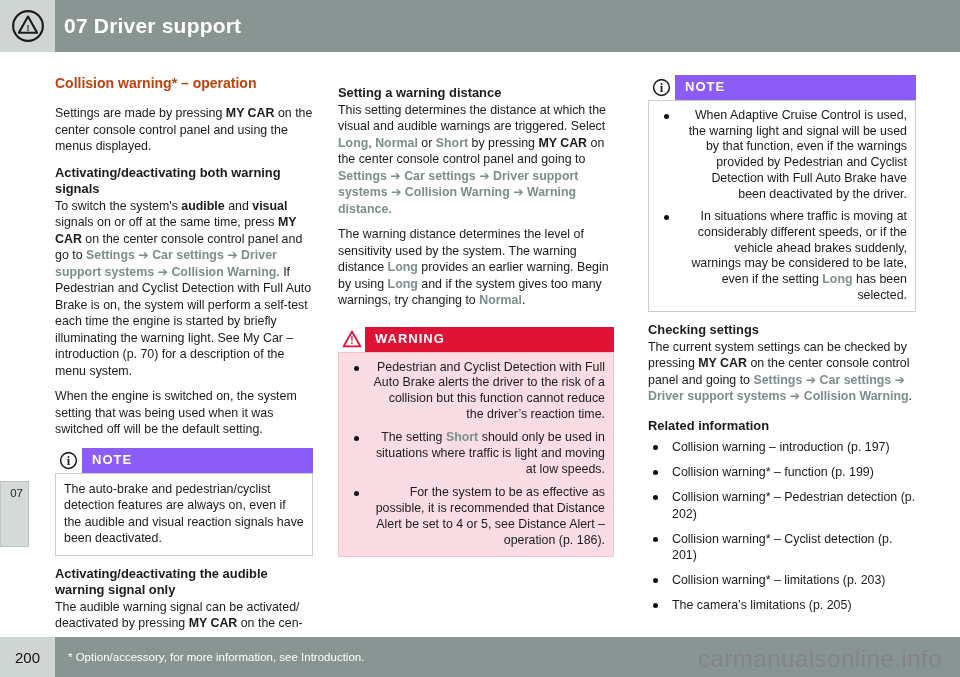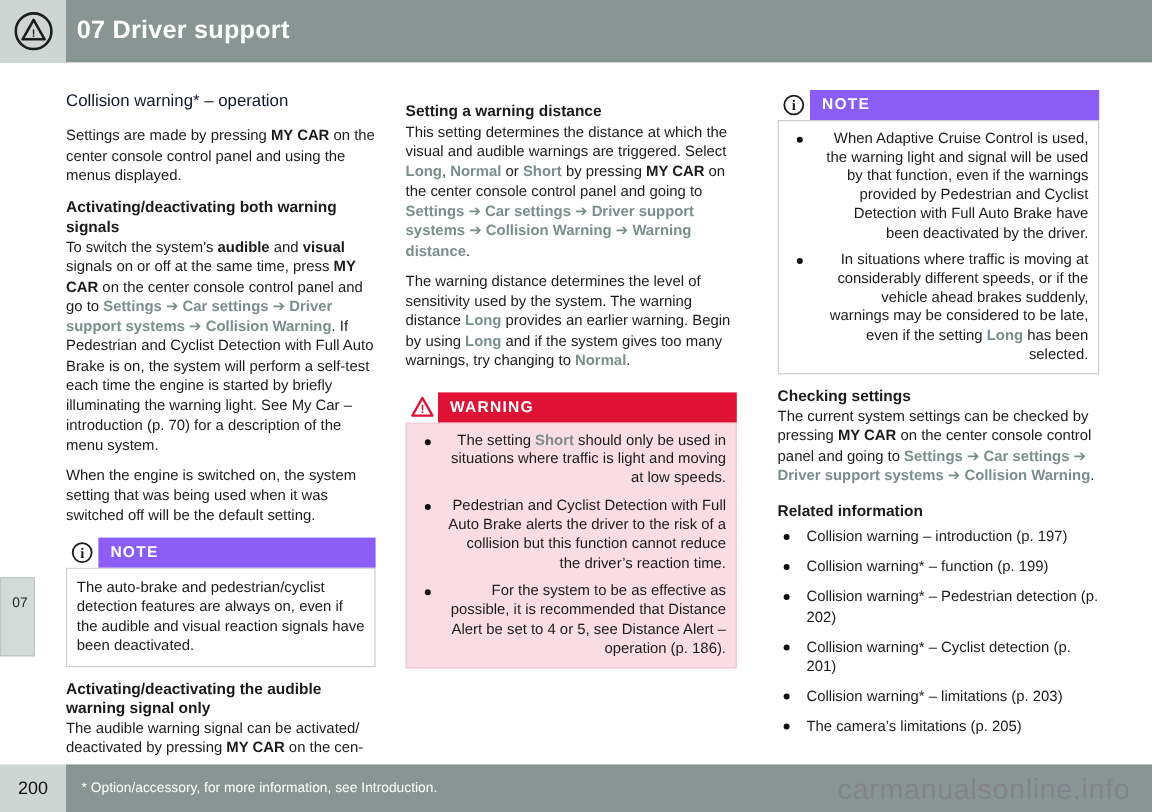--- a/index.html
+++ b/index.html
@@ -13,29 +13,29 @@
   
   .page-header { position:absolute; top:0; left:0; width:960px; height:52px; background:#899592; }
   .header-icon-box { position:absolute; left:0; top:0; width:55px; height:52px; background:#ced5d3;
     display:flex; align-items:center; justify-content:center; }
   .header-title { position:absolute; left:64px; top:0; height:52px; line-height:52px;
     font-size:21px; font-weight:700; color:#ffffff; letter-spacing:0.2px; }
 
   
   .side-tab { position:absolute; left:0; top:481px; width:29px; height:66px; box-sizing:border-box;
     background:#d3dad8; border:1px solid #bec6c4; font-size:11.5px; color:#222;
-    text-align:right; padding:15px 5px 0 0; }
+    text-align:right; padding:5px 5px 0 0; }
 
   
   .col { position:absolute; top:75px; font-size:12.4px; line-height:16.5px; }
   #col1 { left:55px;  width:258px; }
   #col2 { left:338px; width:276px; }
   #col3 { left:648px; width:268px; }
 
-  h1.red-title { font-size:14px; line-height:17px; color:#0f172a; margin:0 0 13px; font-weight:400; }
+  h1.red-title { font-size:14px; line-height:17px; color:#c2410c; margin:0 0 13px; font-weight:700; }
   h2 { font-size:12.9px; line-height:16.5px; margin:10px 0 0; font-weight:700; }
   p  { margin:0 0 9px; }
   .m { color:#7a8e8c; font-weight:700; }
   .b { font-weight:700; }
 
   
   .infobox { margin:10px 0 8px; }
   .box-header { display:flex; height:25px; }
   .icon-cell { width:27px; background:#ffffff; display:flex; align-items:center; justify-content:center; }
   .bar { flex:1; display:flex; align-items:center; padding-left:10px;
@@ -122,22 +122,22 @@
       <span class="icon-cell">
         <svg width="20" height="20" viewBox="0 0 20 20">
           <path d="M10 2.6 L18.4 17.4 H1.6 Z" fill="none" stroke="#df1135" stroke-width="1.9" stroke-linejoin="round"></path>
           <text x="10" y="15.2" text-anchor="middle" font-size="10" font-weight="bold" fill="#df1135" font-family="Liberation Sans, sans-serif">!</text>
         </svg>
       </span>
       <span class="bar warn-bar">WARNING</span>
     </div>
     <div class="box-body">
       <ul class="blist">
+        <li><span><span>Pedestrian and Cyclist Detection with Full Auto Brake alerts the driver to the risk of a collision but this function cannot reduce the driver’s reaction time.</span></span></li>
         <li><span><span>The setting </span><span class="m">Short</span><span> should only be used in situations where traffic is light and moving at low speeds.</span></span></li>
-        <li><span><span>Pedestrian and Cyclist Detection with Full Auto Brake alerts the driver to the risk of a collision but this function cannot reduce the driver’s reaction time.</span></span></li>
         <li><span><span>For the system to be as effective as possible, it is recommended that Distance Alert be set to 4 or 5, see Distance Alert – operation (p. 186).</span></span></li>
       </ul>
     </div>
   </div>
 </div>
 
 <div class="col" id="col3">
   <div class="infobox note3" style="margin-top:0;">
     <div class="box-header">
       <span class="icon-cell">

